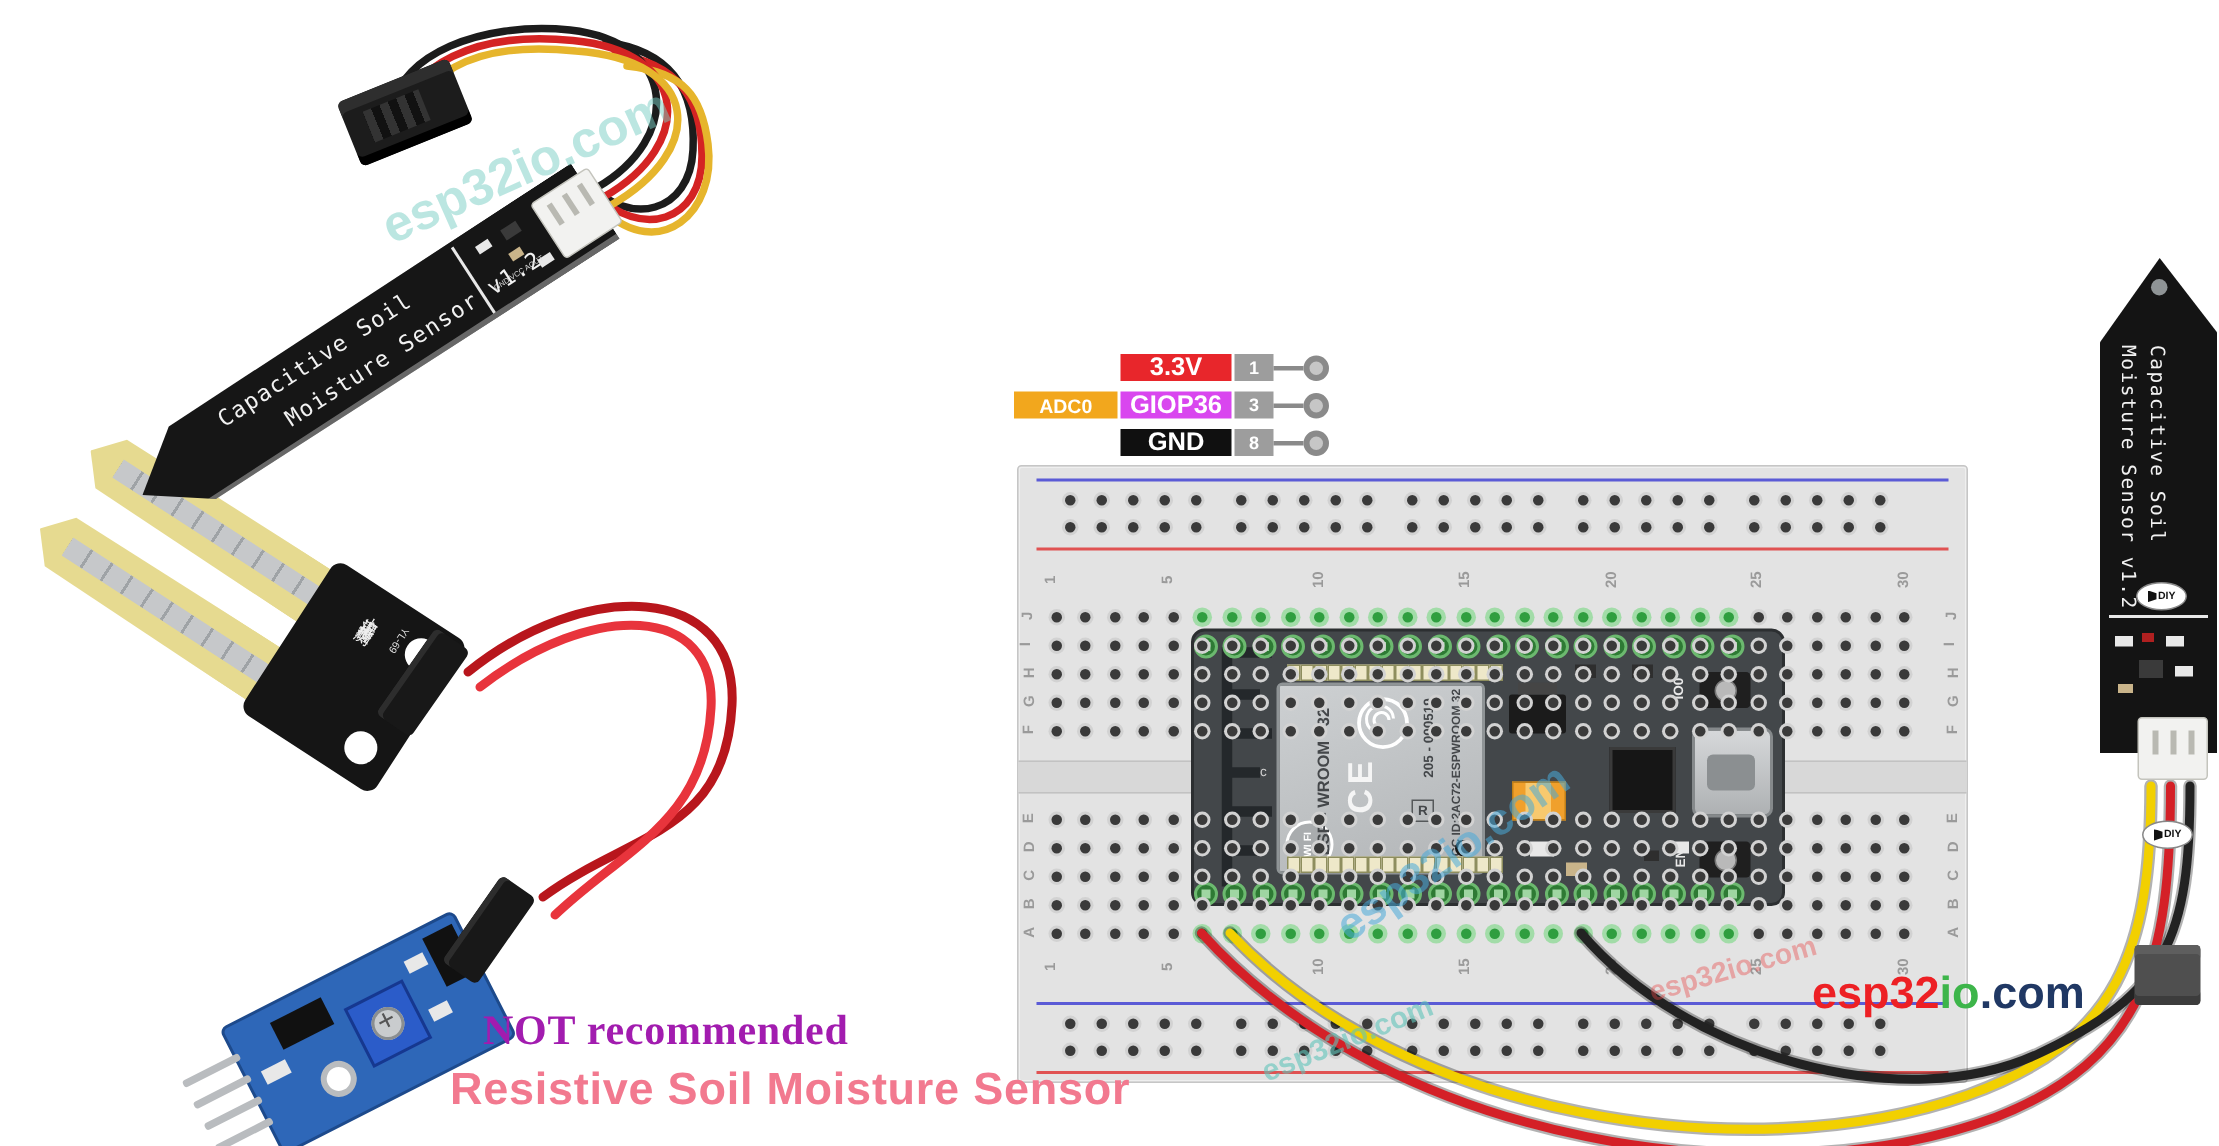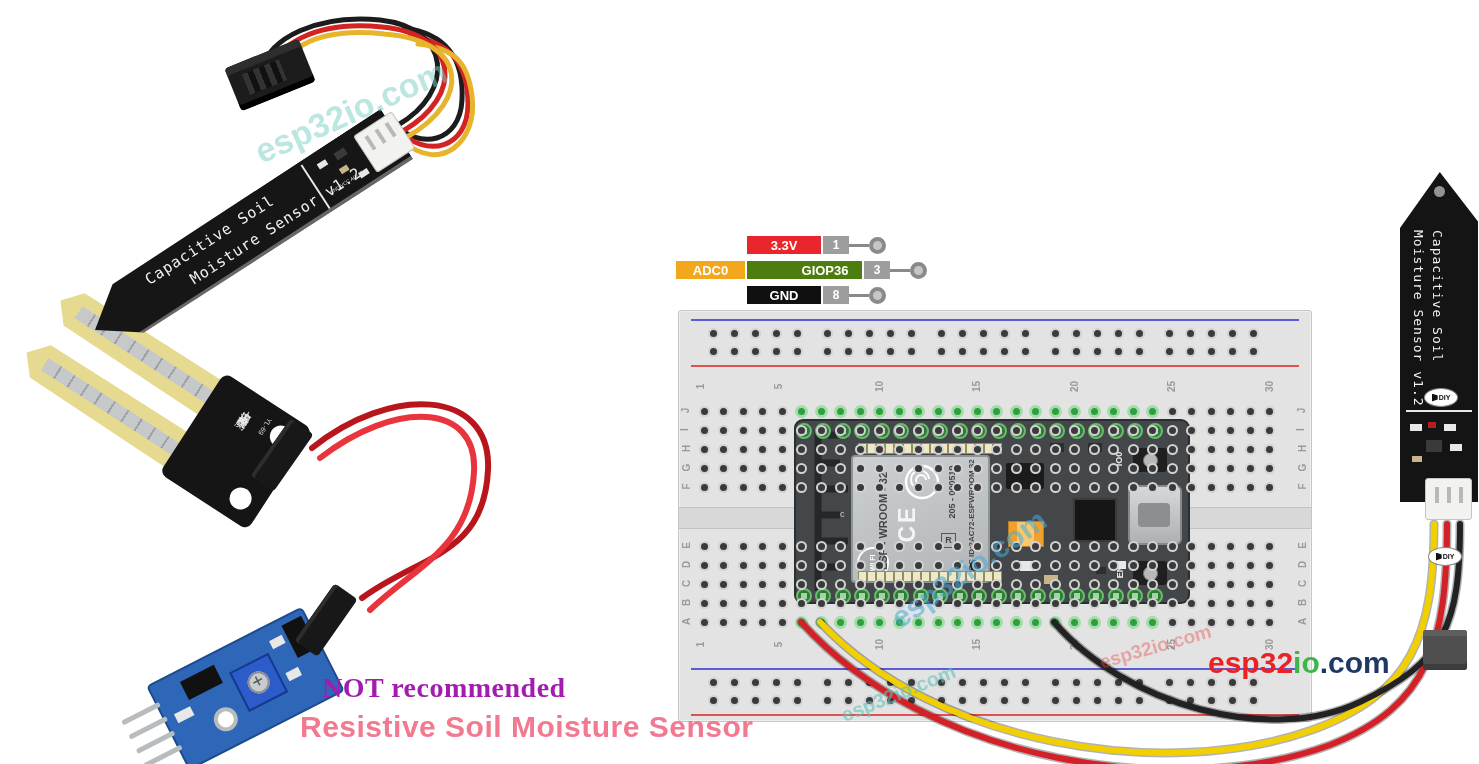--- a/index.html
+++ b/index.html
@@ -11,21 +11,21 @@
   
   .h-serif{position:absolute;font-family:"Liberation Serif",serif;font-weight:bold;font-size:28px;letter-spacing:.5px;}
   .h-sans{position:absolute;font-family:"Liberation Sans",sans-serif;font-weight:bold;font-size:30px;letter-spacing:.5px;}
 
   
   .pin-table{position:absolute;left:676px;top:236px;display:flex;flex-direction:column;gap:7px;}
   .pin-row{display:flex;align-items:center;height:18px;}
   .pin-sig{width:69px;height:18px;margin-right:2px;color:#fff;font-weight:bold;font-size:13px;
            display:flex;align-items:center;justify-content:center;}
   .pin-sig.empty{background:transparent;}
-  .pin-lab{width:74px;height:18px;color:#fff;font-weight:bold;font-size:13px;
+  .pin-lab{width:74px;height:18px;color:#fff;font-weight:bold;font-size:17px;
            display:flex;align-items:center;justify-content:center;}
   .pin-num{width:26px;height:18px;margin-left:2px;background:#9d9d9d;color:#fff;font-weight:bold;font-size:12px;
            display:flex;align-items:center;justify-content:center;}
   .pin-line{width:20px;height:3px;background:#8a8a8a;}
   .pin-circ{width:9px;height:9px;border-radius:50%;background:#c6c6c6;border:4px solid #8a8a8a;}
 
   
   .breadboard{position:absolute;left:678px;top:310px;width:632px;height:410px;background:#e3e3e3;
               border:1px solid #c6c6c6;border-radius:3px;box-shadow:inset 0 0 0 1px #efefef;}
   .rail{position:absolute;left:12px;width:608px;height:2px;}
@@ -804,21 +804,21 @@
   <div class="pin-table">
       <div class="pin-row">
         <div class="pin-sig empty"></div>
         <div class="pin-lab" style="background: rgb(232, 38, 43);">3.3V</div>
         <div class="pin-num">1</div>
         <div class="pin-line"></div>
         <div class="pin-circ"></div>
       </div>
       <div class="pin-row">
         <div class="pin-sig" style="background: rgb(242, 167, 29);">ADC0</div>
-        <div class="pin-lab" style="background: #4d7c0f; padding-left: 41px;">GIOP36</div>
+        <div class="pin-lab" style="background: #d946ef;">GIOP36</div>
         <div class="pin-num">3</div>
         <div class="pin-line"></div>
         <div class="pin-circ"></div>
       </div>
       <div class="pin-row">
         <div class="pin-sig empty"></div>
         <div class="pin-lab" style="background: rgb(16, 16, 16);">GND</div>
         <div class="pin-num">8</div>
         <div class="pin-line"></div>
         <div class="pin-circ"></div>

